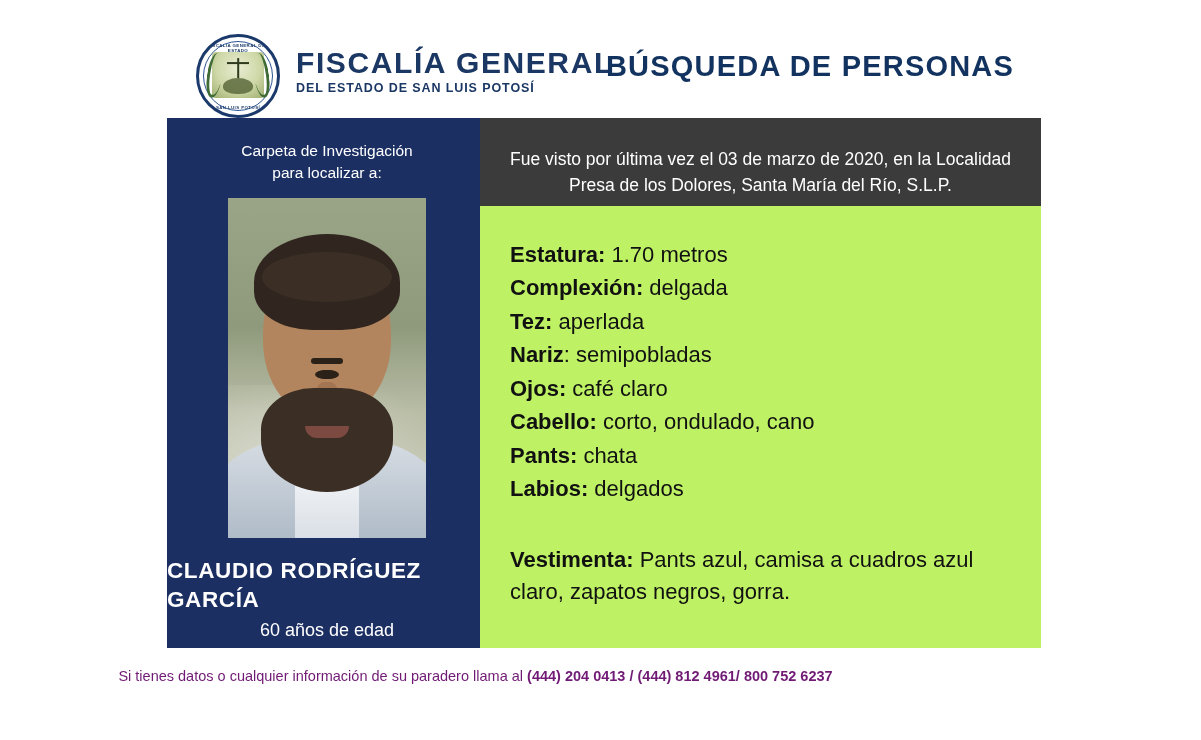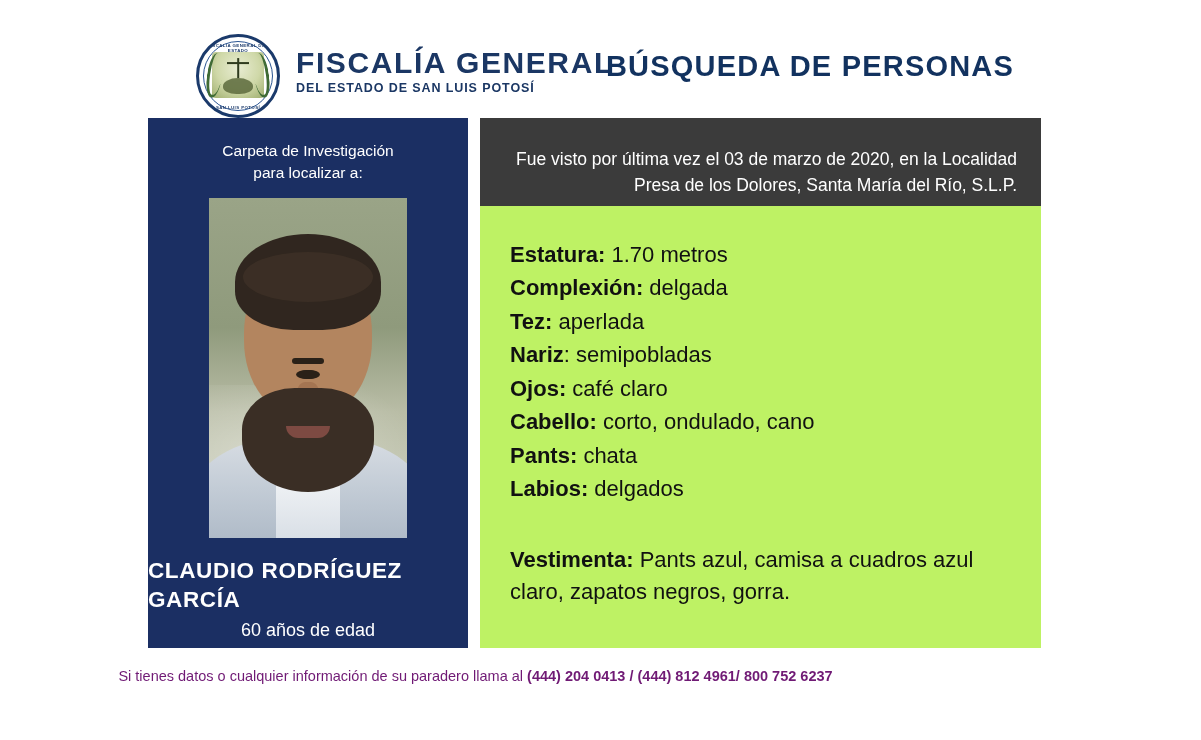--- a/index.html
+++ b/index.html
@@ -169,21 +169,21 @@
     text-align: center;
     font-size: 29px;
     font-weight: bold;
     letter-spacing: 1.2px;
     color: #12325f;
   }
 
   
   .left-panel {
     position: absolute;
-    left: 148px;
+    left: 167px;
     top: 118px;
     width: 320px;
     height: 530px;
     background: #1b2f63;
   }
   .carpeta {
     position: absolute;
     left: 0;
     top: 22px;
     width: 100%;
@@ -355,21 +355,21 @@
     position: absolute;
     left: 480px;
     top: 118px;
     width: 561px;
     height: 108px;
     background: #3b3b3b;
     color: #ffffff;
     display: flex;
     align-items: center;
     justify-content: center;
-    text-align: right;
+    text-align: center;
     font-size: 17.5px;
     line-height: 1.5;
     padding: 0 24px;
     box-sizing: border-box;
   }
   .details-panel {
     position: absolute;
     left: 480px;
     top: 206px;
     width: 561px;

